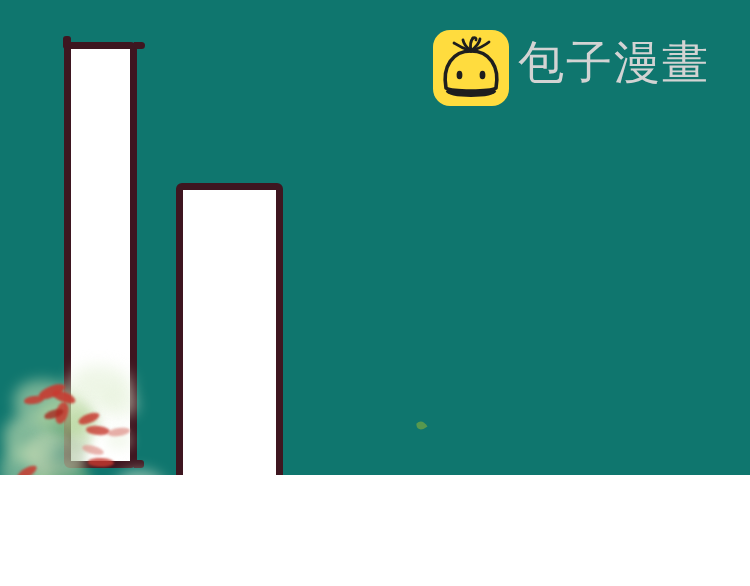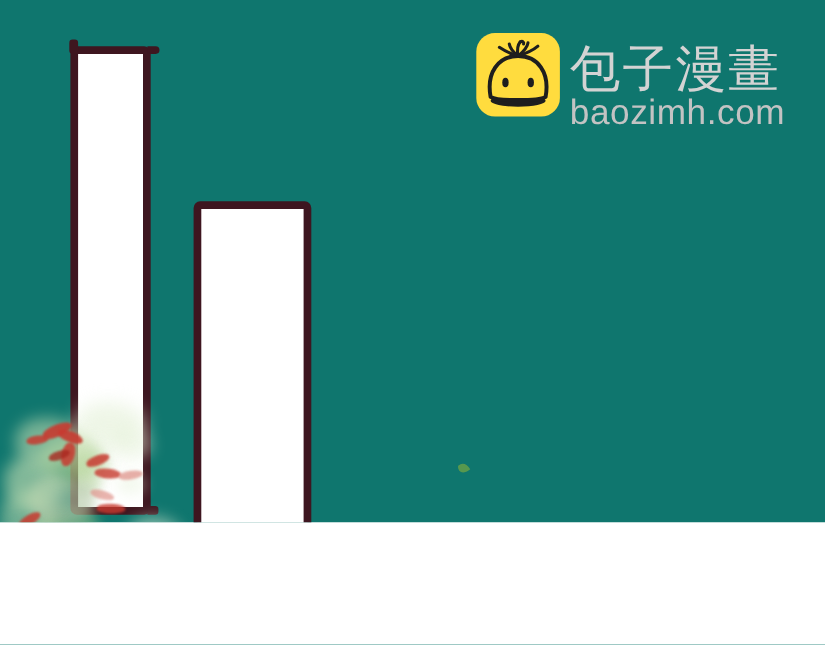--- a/index.html
+++ b/index.html
@@ -115,17 +115,16 @@
           <path d="M38,21 C28,18 24,15 21,13"></path>
           <path d="M38,21 C44,16 46.5,13 47,9"></path>
           <path d="M38,21 C47,18 52.5,15 56,12"></path>
         </g>
         <ellipse cx="26.5" cy="45" rx="2.9" ry="4.3" fill="var(--bun-outline)"></ellipse>
         <ellipse cx="49.5" cy="45" rx="2.9" ry="4.3" fill="var(--bun-outline)"></ellipse>
       </svg>
     </div>
     <div class="wm-text">
       <div class="wm-title">包子漫畫</div>
-      <div class="wm-domain">baozimh.com</div>
     </div>
   </div>
 
 </div>
 
 </body></html>

